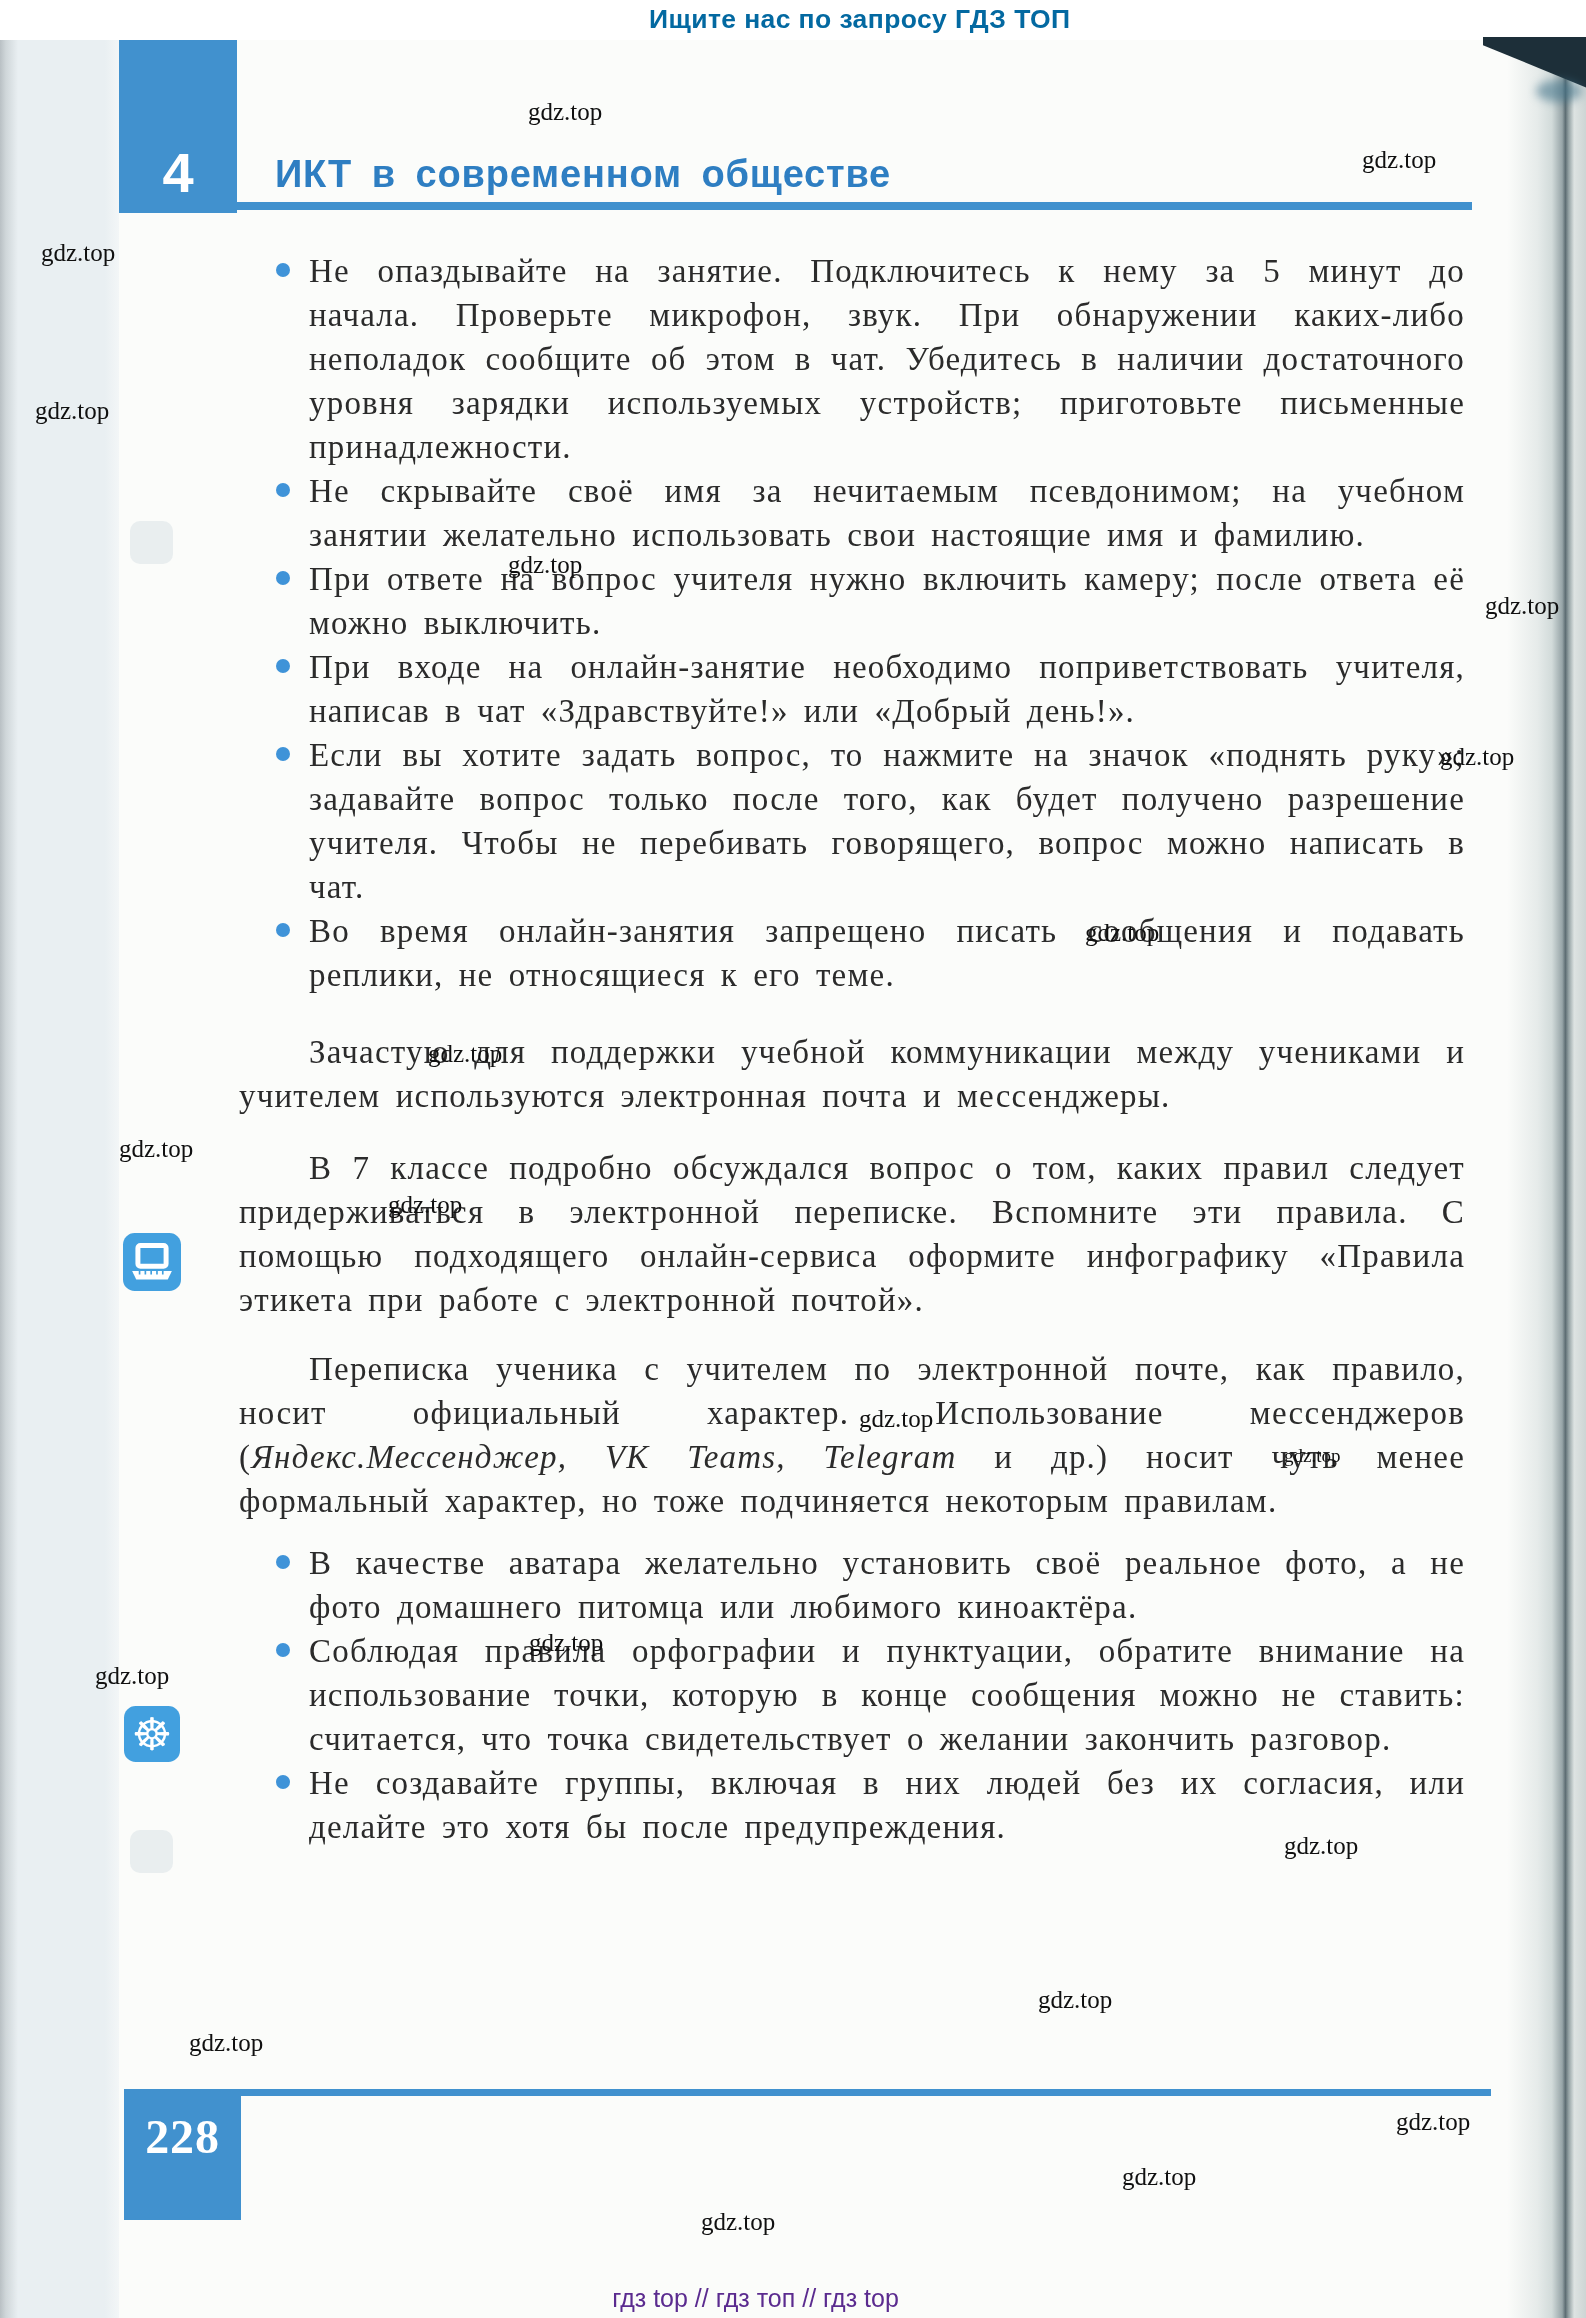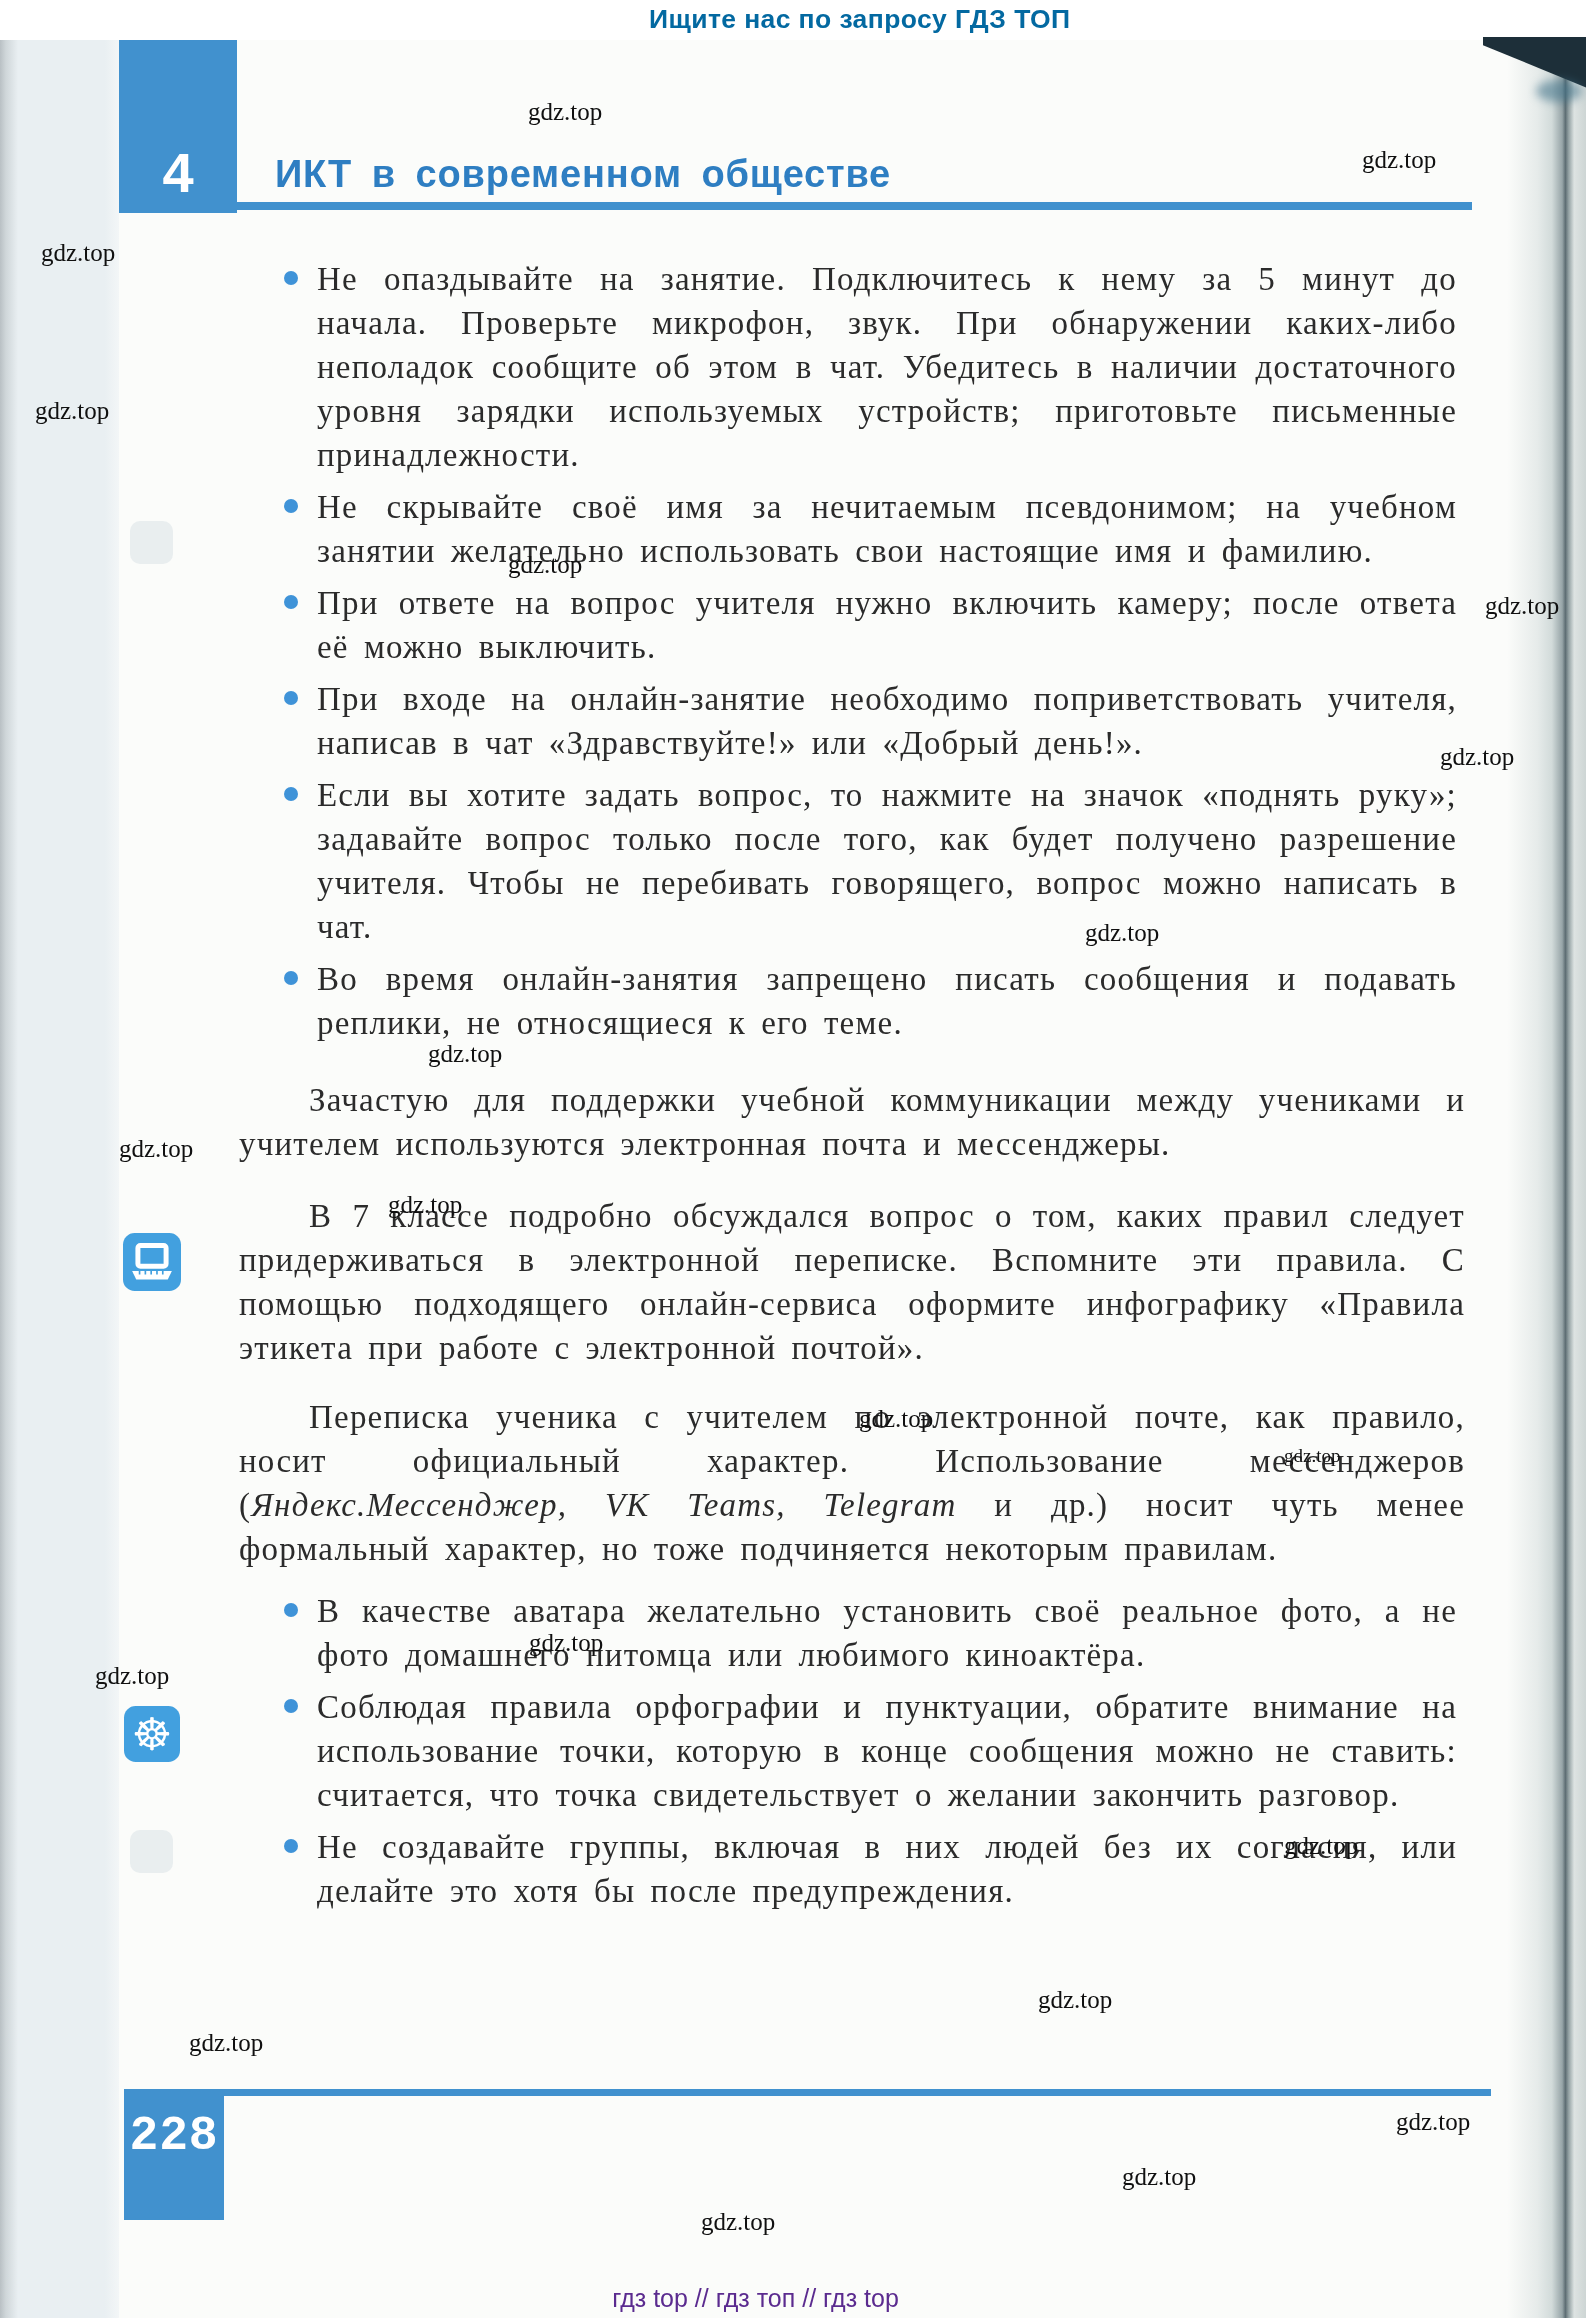--- a/index.html
+++ b/index.html
@@ -27,42 +27,42 @@
   
   .promo-top{position:absolute;left:649px;top:4.1px;font-family:"Liberation Sans",sans-serif;
               font-size:26.5px;color:#0369a1;font-weight:bold;letter-spacing:0.4px;}
   .footer-promo{position:absolute;left:0;top:2284px;width:1511px;text-align:center;
               font-family:"Liberation Sans",sans-serif;font-size:25px;color:#5b2b8f;}
   
   .content{position:absolute;left:239px;top:249px;width:1226px;color:#2b2b2b;
               font-size:33px;line-height:44px;letter-spacing:1.2px;word-spacing:5.8px;
               text-align:justify;hyphens:auto;}
   ul.bullets{list-style:none;margin:0;padding:0;}
-  ul.bullets li{position:relative;padding-left:70px;margin:8px;}
+  ul.bullets li{position:relative;padding-left:70px;margin:0;}
   ul.bullets li::before{content:"";position:absolute;left:37px;top:14px;width:14px;height:14px;
               border-radius:50%;background:#3f93d8;}
   p.para{margin:0;text-indent:70px;}
   p.p1{margin-top:33px;}
   p.p2{margin-top:28px;}
   p.p3{margin-top:25px;}
   ul.second{margin-top:18px;}
   .content em{font-style:italic;}
   
   .margin-icon{position:absolute;display:flex;align-items:center;justify-content:center;
               background:#42a0df;border-radius:11.6px;}
   .icon-laptop{left:123px;top:1233px;width:58px;height:58px;}
   .icon-helm{left:124px;top:1706px;width:56px;height:56px;color:#ffffff;
               font-family:"DejaVu Sans",sans-serif;font-size:45px;line-height:1;}
   .ghost-icon{position:absolute;border-radius:10px;background:rgba(140,165,185,.16);}
   .ghost-1{left:130px;top:521px;width:43px;height:43px;}
   .ghost-2{left:130px;top:1830px;width:43px;height:43px;}
   
   .footer-rule{position:absolute;left:124px;top:2089px;width:1367px;height:6.6px;background:#4191ce;}
-  .page-num-box{position:absolute;left:124px;top:2091px;width:100px;height:129px;background:#4191ce;
-              color:#ffffff;font-family:Liberation Mono, monospace;font-weight:bold;font-size:48px;
+  .page-num-box{position:absolute;left:124px;top:2091px;width:117px;height:129px;background:#4191ce;
+              color:#ffffff;font-family:Liberation Serif, serif;font-weight:bold;font-size:48px;
               text-align:center;box-sizing:border-box;padding-top:18px;letter-spacing:0.8px;}
   
   .wm{position:absolute;font-family:Liberation Serif, serif;color:#101010;white-space:nowrap;}
 </style>
 </head>
 <body>
 
 <div class="canvas">
   <div class="paper"></div>
   <div class="left-strip"></div>

